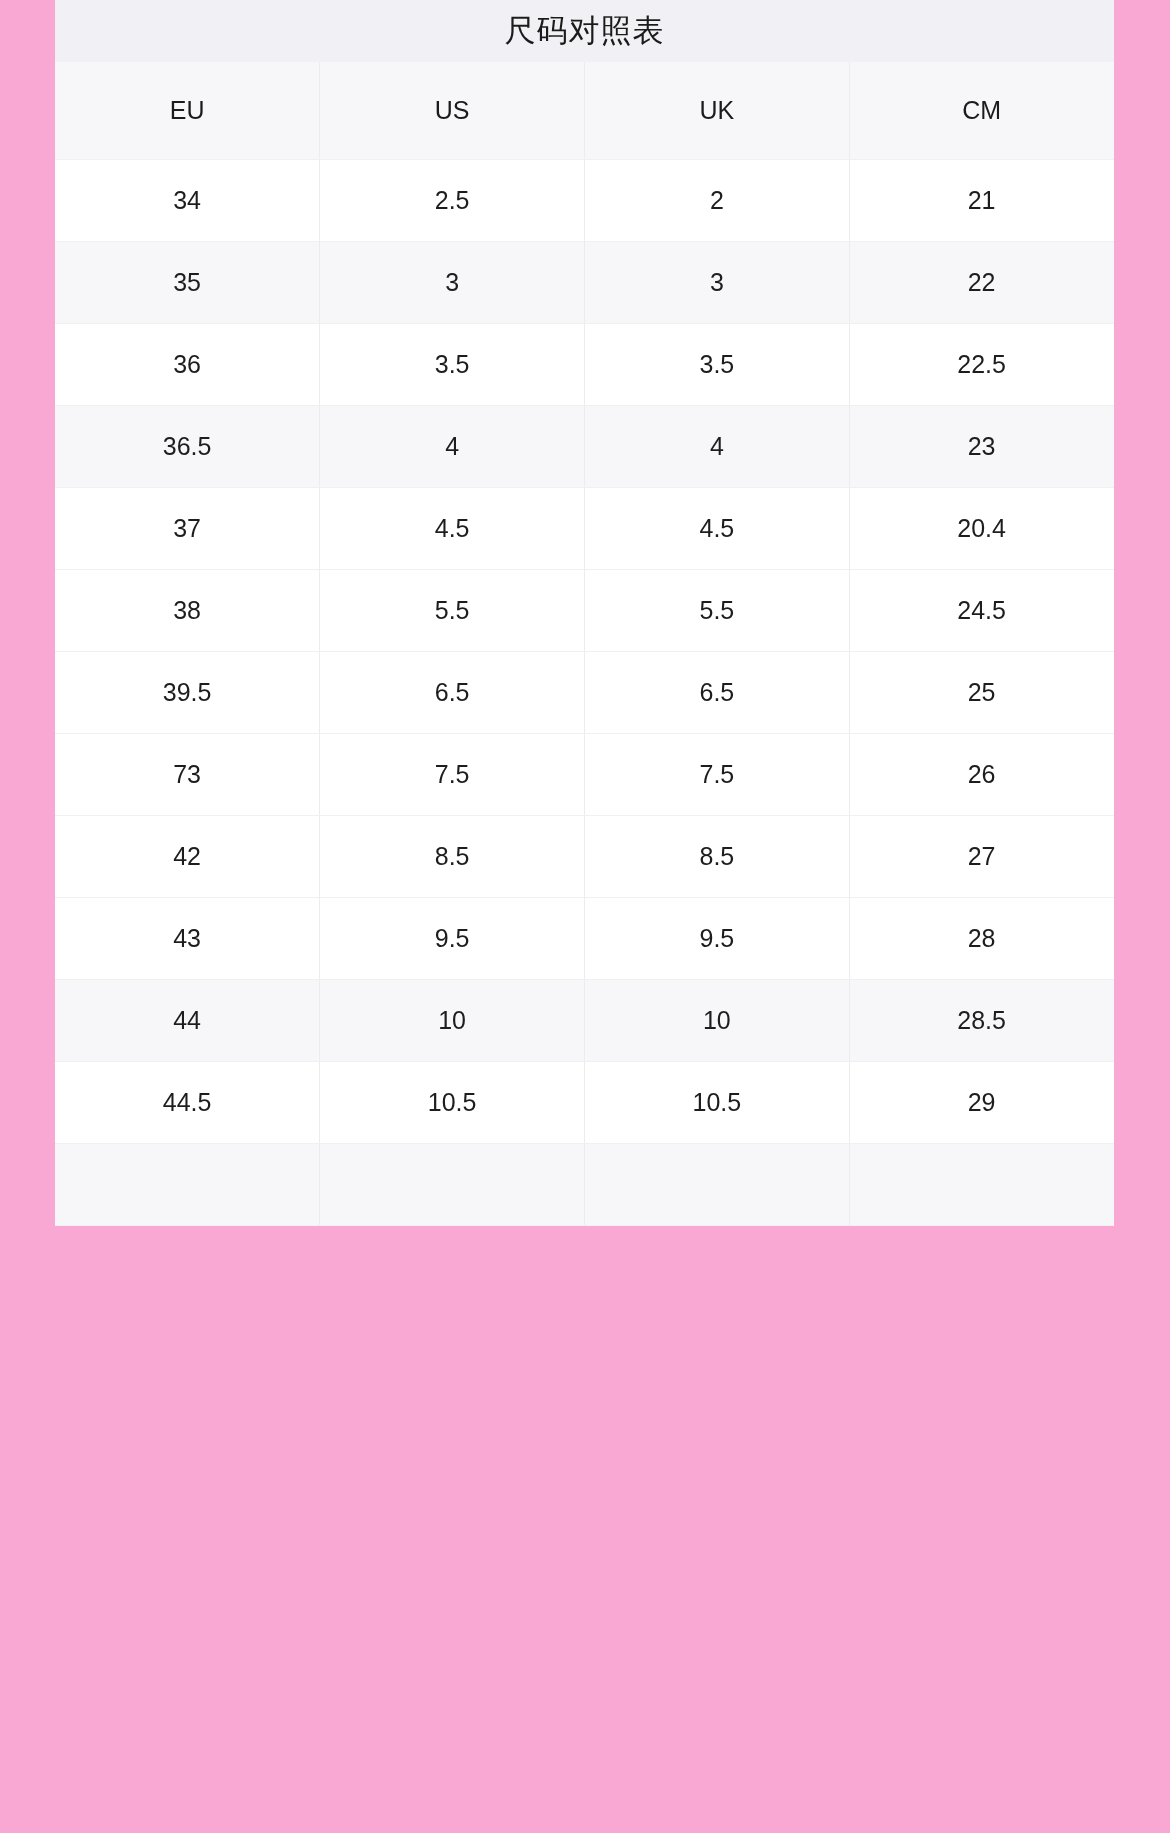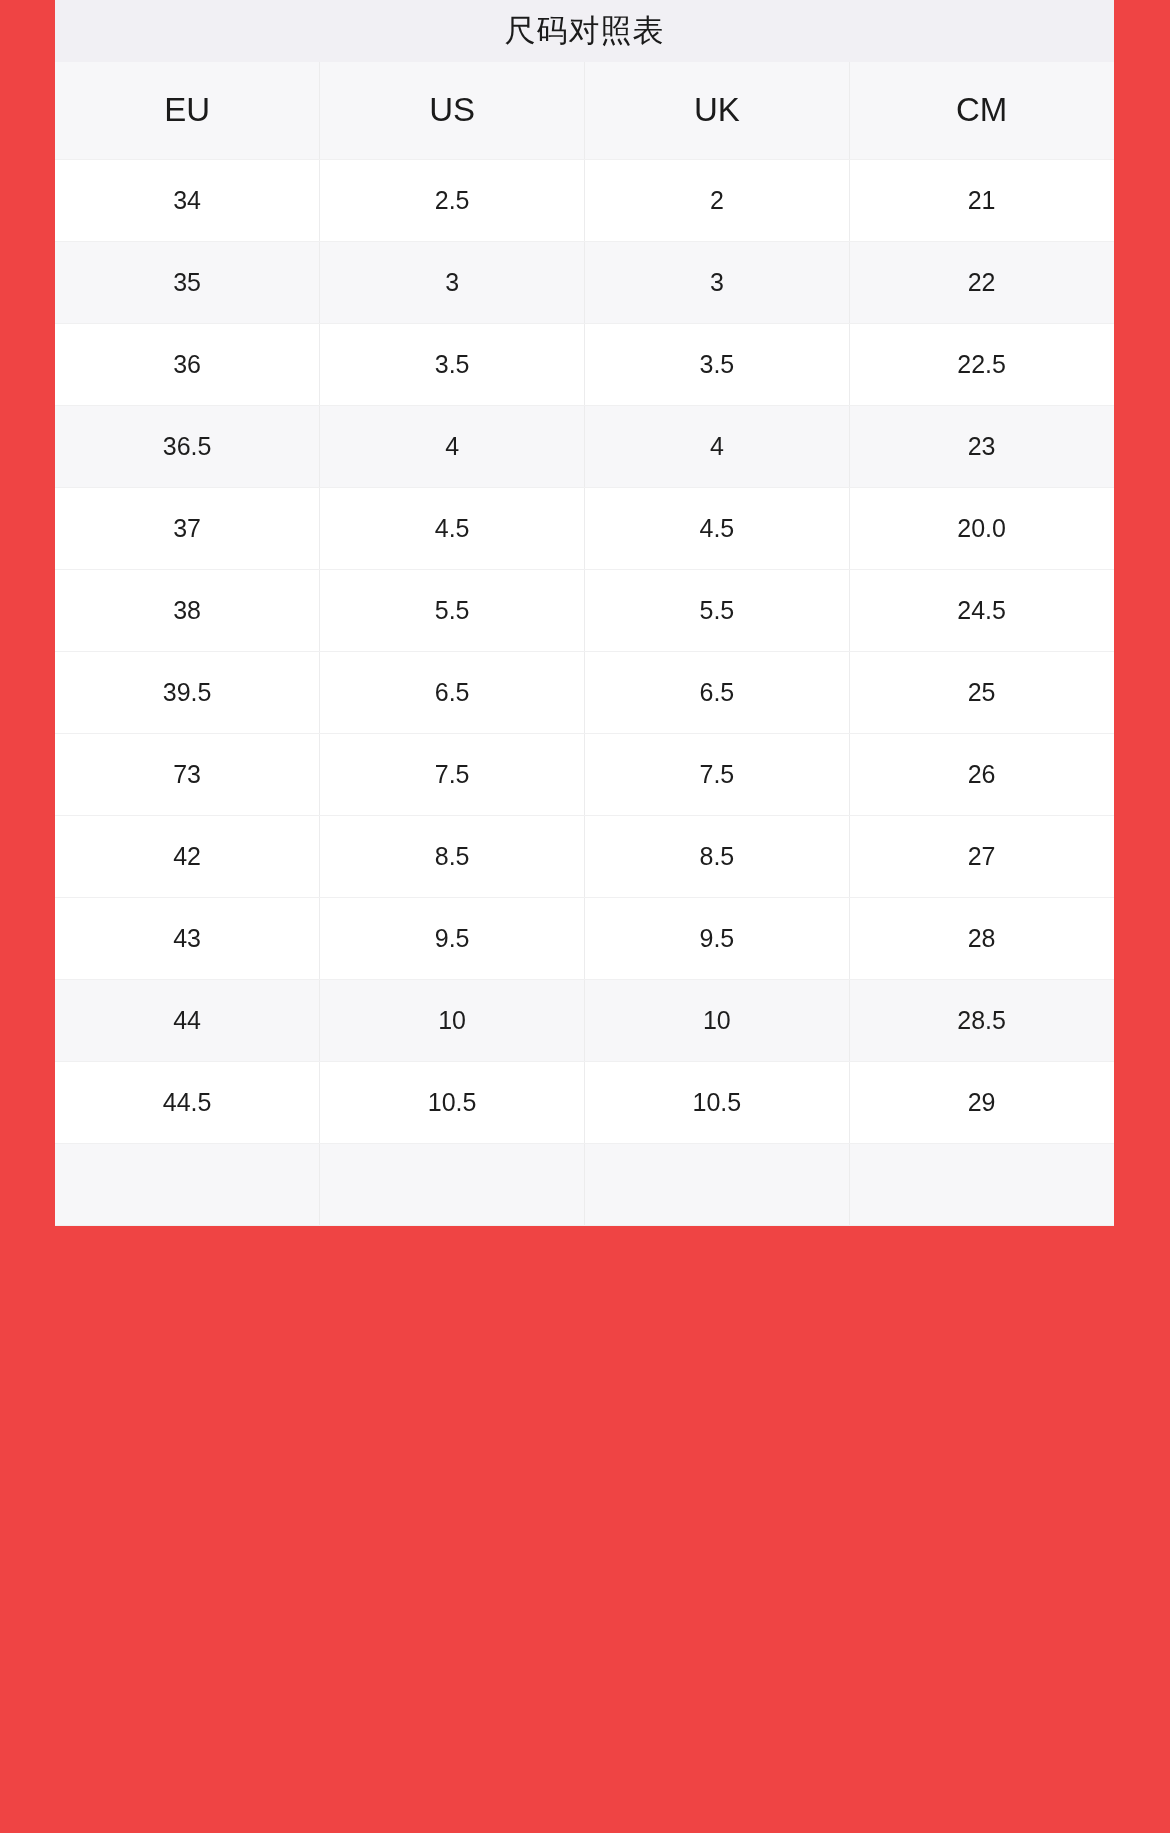--- a/index.html
+++ b/index.html
@@ -13,21 +13,21 @@
     height: 1833px;
     font-family: "Liberation Sans", "DejaVu Sans", sans-serif;
     -webkit-font-smoothing: antialiased;
     overflow: hidden;
   }
 
   .page {
     position: relative;
     width: 1170px;
     height: 1833px;
-    background: #ef4444;
+    background: #f9a8d4;
   }
 
   
   .size-table-wrap {
     position: absolute;
     left: 55px;
     top: 0;
     width: 1059px;
     overflow: hidden;
   }
@@ -70,21 +70,21 @@
     padding: 0;
   }
   table.size-table th:last-child,
   table.size-table td:last-child {
     border-right: 1px solid #ececed;
   }
 
   table.size-table thead th {
     background: #f7f7f9;
     height: 97px;
-    font-size: 33px;
+    font-size: 25px;
     color: #1b1b1b;
   }
 
   table.size-table tbody tr.row-odd td {
     background: #ffffff;
   }
   table.size-table tbody tr.row-even td {
     background: #f7f7f9;
   }
 </style>
@@ -135,21 +135,21 @@
           <tr class="row-even">
             <td>36.5</td>
             <td>4</td>
             <td>4</td>
             <td>23</td>
           </tr>
           <tr class="row-odd">
             <td>37</td>
             <td>4.5</td>
             <td>4.5</td>
-            <td>20.0</td>
+            <td>20.4</td>
           </tr>
           <tr class="row-odd">
             <td>38</td>
             <td>5.5</td>
             <td>5.5</td>
             <td>24.5</td>
           </tr>
           <tr class="row-odd">
             <td>39.5</td>
             <td>6.5</td>

